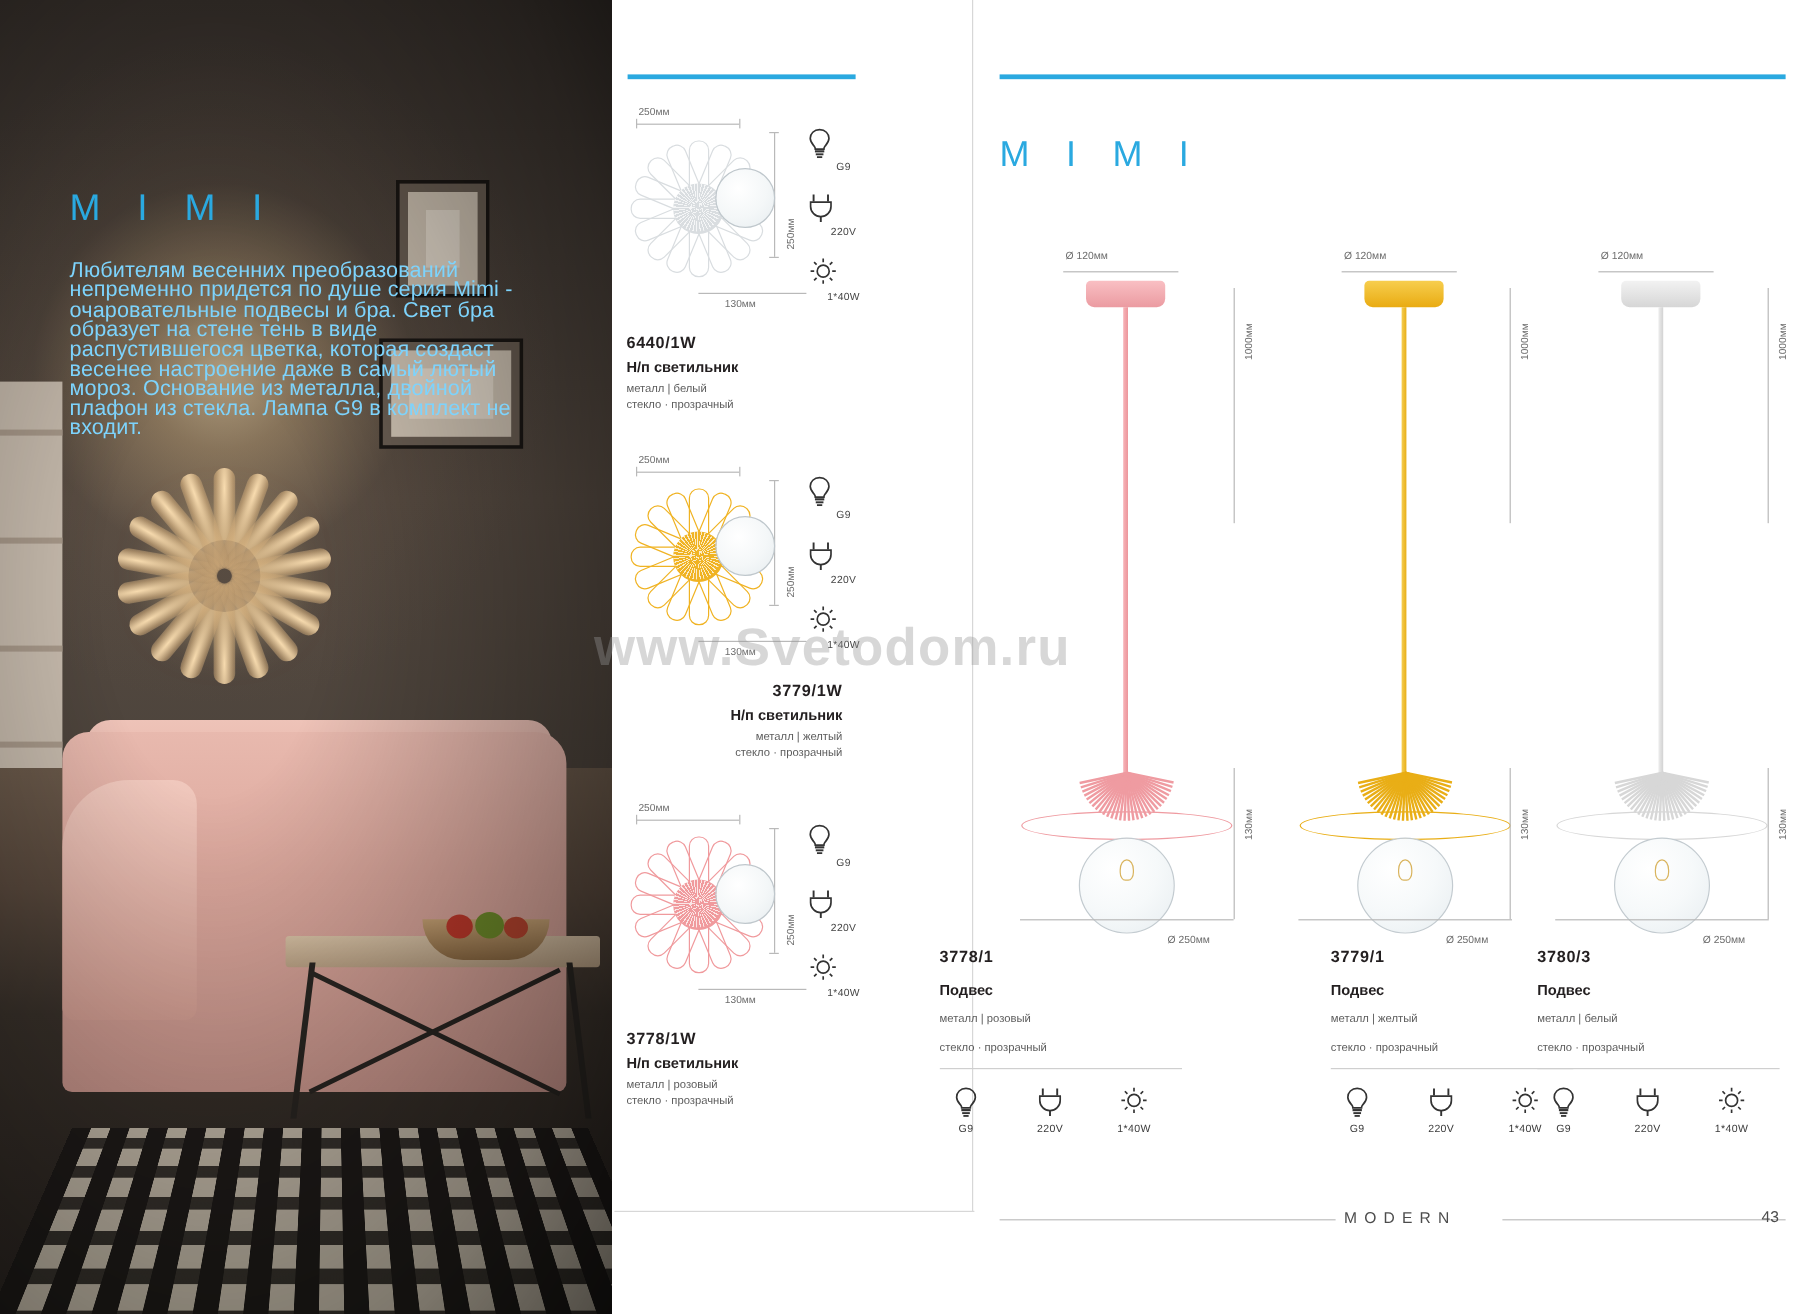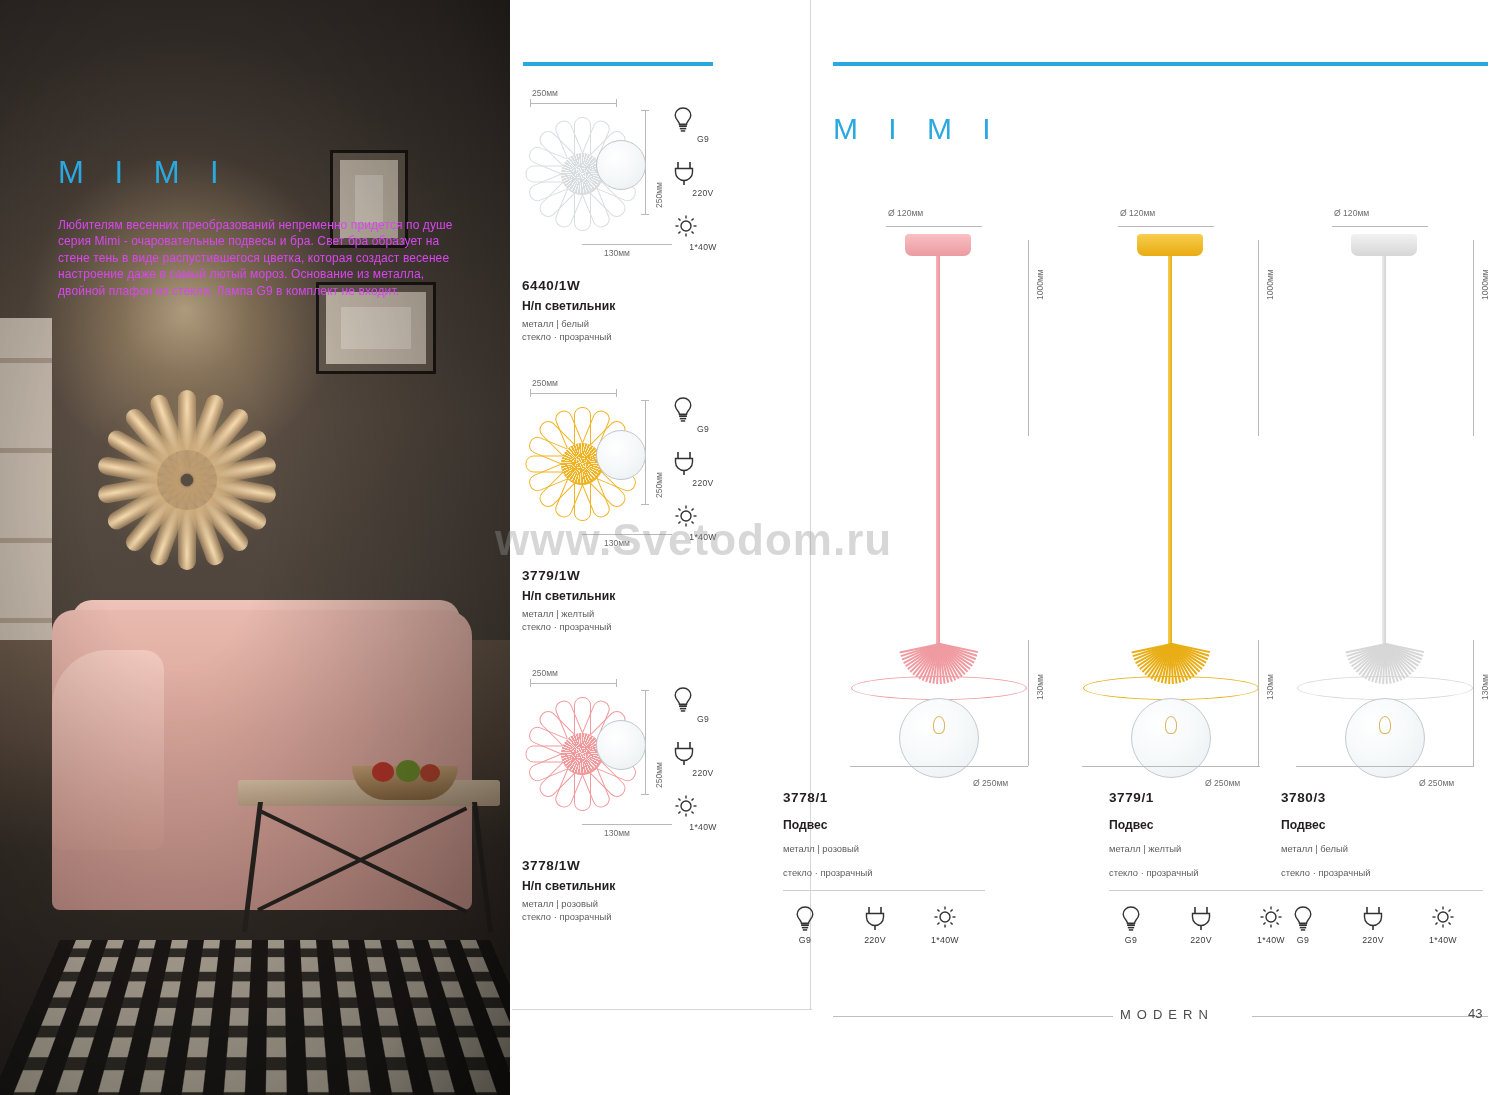--- a/index.html
+++ b/index.html
@@ -106,21 +106,21 @@
   }
 
   
   .left-text{
     position:absolute;left:58px;top:155px;width:400px;z-index:5;
   }
   .series-title{
     font-size:31px;letter-spacing:11px;color:#2aa9e0;font-weight:400;margin:0 0 26px 0;
   }
   .left-desc{
-    font-size:12px;line-height:16.4px;color:#d946ef;margin:0;letter-spacing:.1px;
+    font-size:18px;line-height:16.4px;color:#7dd3fc;margin:0;letter-spacing:.1px;
   }
 
   
   .mid{
     position:absolute;left:512px;top:0;width:300px;height:1095px;background:#fff;
   }
   .rule-mid{
     position:absolute;left:523px;top:62px;width:190px;height:4px;background:#2aa9e0;
   }
   .sep-v{
@@ -462,21 +462,21 @@
               <path d="M6.4 4.4 l2.1 2.1"></path>
               <path d="M19.5 17.5 l2.1 2.1"></path>
               <path d="M21.6 4.4 l-2.1 2.1"></path>
               <path d="M8.5 17.5 l-2.1 2.1"></path>
             </g>
           </svg>
         <div class="spec-label">1*40W</div>
       </div>
     </div>
 
-    <div style="position:absolute;left:10px;top:200px;width:180px;">
+    <div style="position:absolute;left:10px;top:200px;width:180px;text-align:right;">
       <div class="prod-code">3779/1W</div>
       <div class="prod-name">Н/п светильник</div>
       <div class="prod-spec">металл  |  желтый</div>
       <div class="prod-spec">стекло  ·  прозрачный</div>
     </div>
   </div>
 
   <div class="wall-item wi3" style="left:512px">
     <div class="dim-top" style="left:20px;top:10px;">250мм</div>
     <div class="dim-line-h" style="left:18px;top:25px;width:86px;"></div>

